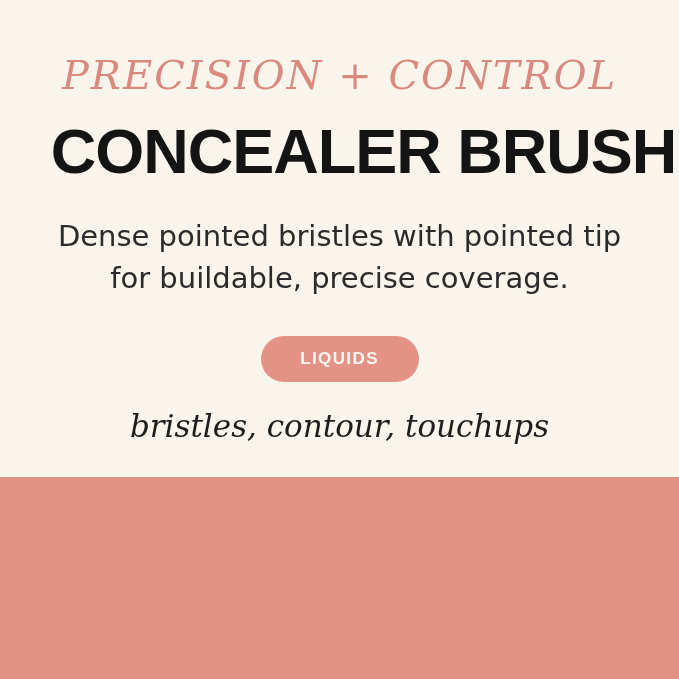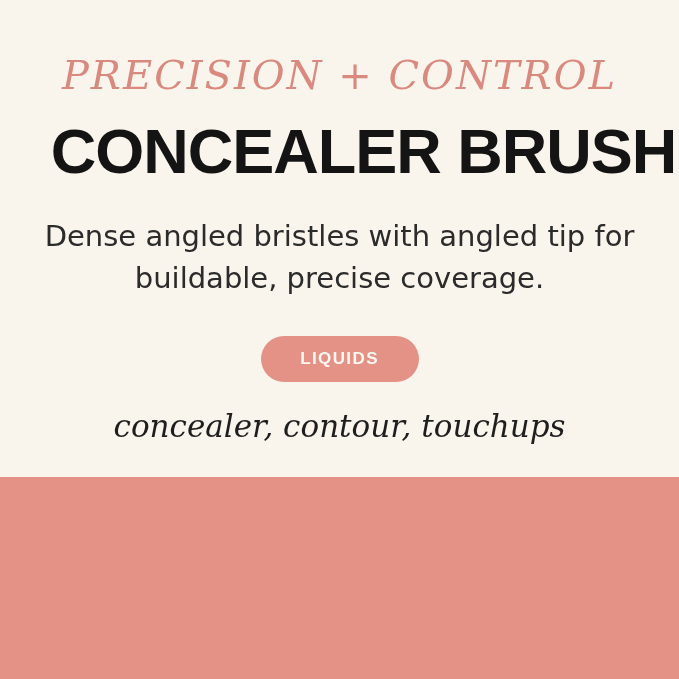--- a/index.html
+++ b/index.html
@@ -94,27 +94,27 @@
 <body>
 
 <div id="stage">
 
   <div class="hero">
 
     <div class="eyebrow">PRECISION + CONTROL</div>
 
     <div class="headline">CONCEALER BRUSH</div>
 
-    <div class="subcopy">Dense angled bristles with angled tip for buildable, precise coverage.</div>
+    <div class="subcopy">Dense pointed bristles with pointed tip for buildable, precise coverage.</div>
 
     <div class="pill-row">
       <div class="pill w1">LIQUIDS</div>
     </div>
 
-    <div class="tagline">concealer, contour, touchups</div>
+    <div class="tagline">bristles, contour, touchups</div>
   </div>
 
   <div class="banner">
 
     
 
     
     
   </div>
 </div>

